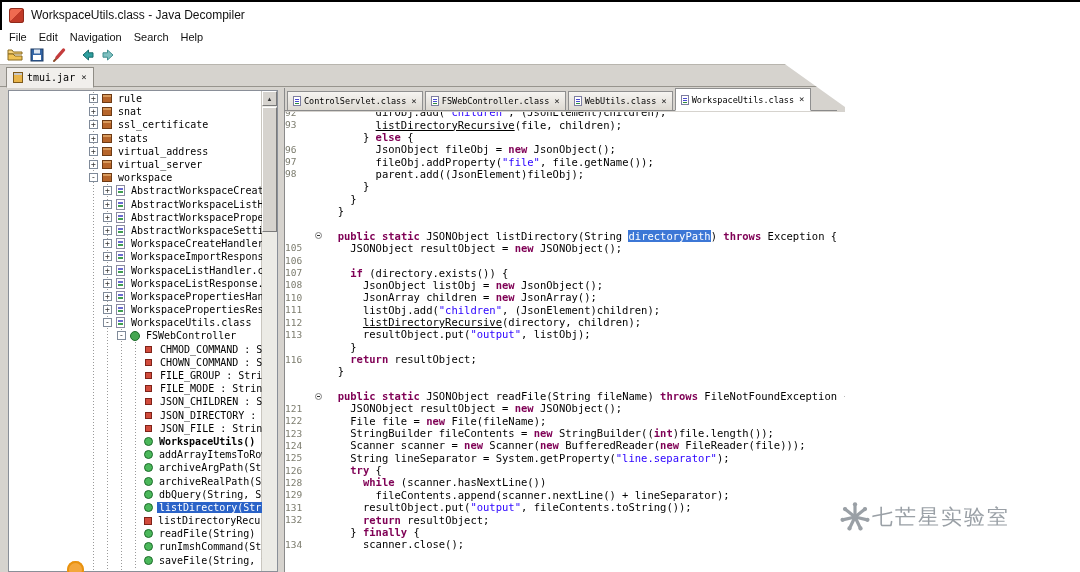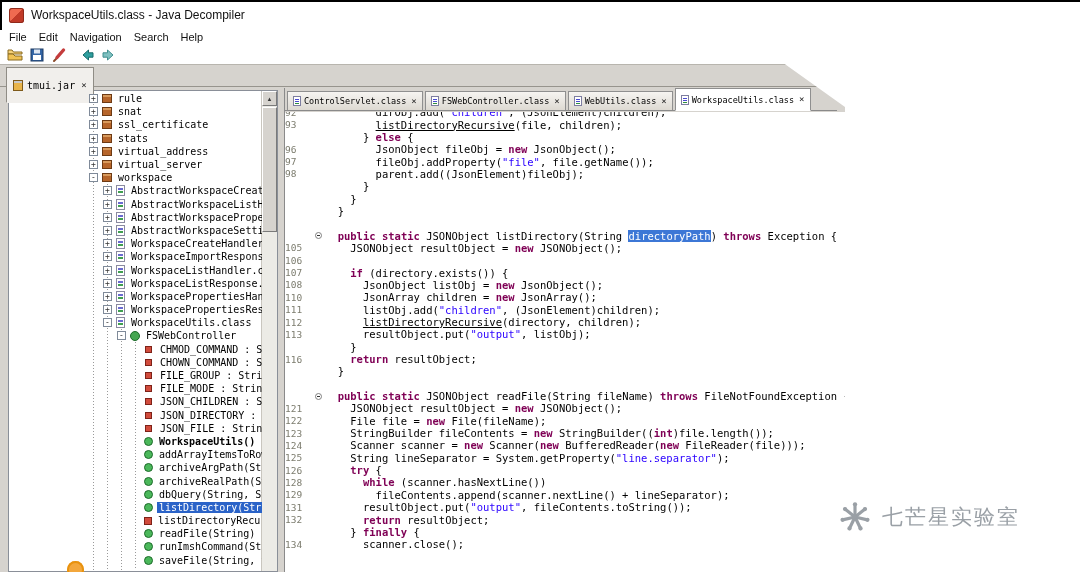--- a/index.html
+++ b/index.html
@@ -27,21 +27,21 @@
            display:flex;align-items:center;padding-left:5px;gap:3px;}
   .tbtn{width:19px;height:17px;display:flex;align-items:center;justify-content:center;}
   .tb-sep{margin-left:6px;}
 
   
   #clientbg{position:absolute;left:0;top:64px;width:1080px;height:508px;background:#d6d3ce;
             border-top:1px solid #b8b5ae;box-sizing:border-box;}
 
   
   #jarrow{position:absolute;left:0;top:64px;width:840px;height:23px;border-bottom:1px solid #97948d;box-sizing:border-box;}
-  .jar-tab{position:absolute;left:6px;top:3px;height:36px;z-index:1;background:#f1efec;
+  .jar-tab{position:absolute;left:6px;top:3px;height:21px;z-index:1;background:#f1efec;
            border:1px solid #8f8c85;border-bottom:1px solid #f1efec;box-sizing:border-box;
            display:flex;align-items:center;gap:4px;padding:0 6px;
            font:10px "DejaVu Sans Mono",monospace;}
   .jar-icon{width:10px;height:11px;flex:none;background:#e8b44a;border:1px solid #7e5a1a;
             box-shadow:inset 0 2px 0 #c8c8c8;box-sizing:border-box;}
   .tab-close{font-size:9px;color:#222;margin-left:2px;line-height:1;}
 
   
   #treepanel{position:absolute;left:8px;top:90px;width:270px;height:482px;background:#fff;
              border:1px solid #8a8f98;box-sizing:border-box;}
@@ -99,21 +99,21 @@
   .lnk{text-decoration:underline;margin-top:38px;}
   .sel{background:#3c77d6;color:#fff;}
   .occ{background:#79dd79;color:#000;}
 
   
   #whitecover{position:absolute;left:845px;top:0;width:235px;height:572px;background:#fff;z-index:5;}
   #wedge{position:absolute;left:695px;top:0;width:150px;height:107px;background:#fff;
          clip-path:polygon(0 0,100% 0,100% 100%);z-index:5;}
 
   
-  #watermark{position:absolute;left:838px;top:500px;z-index:6;display:flex;align-items:center;gap:10px;color:#9aa0a6;}
+  #watermark{position:absolute;left:838px;top:500px;z-index:6;display:flex;align-items:center;color:#9aa0a6;}
   #watermark-text{font-size:21px;letter-spacing:2px;font-family:"DejaVu Sans",sans-serif;}
 
   #orangedot{position:absolute;left:67px;top:561px;width:17px;height:17px;border-radius:50%;
              background:#f3a73c;box-shadow:inset 0 0 0 2px #e8920f;z-index:6;}
 </style>
 </head>
 <body>
 
 <div id="topline"></div>
 <div id="leftline"></div>

